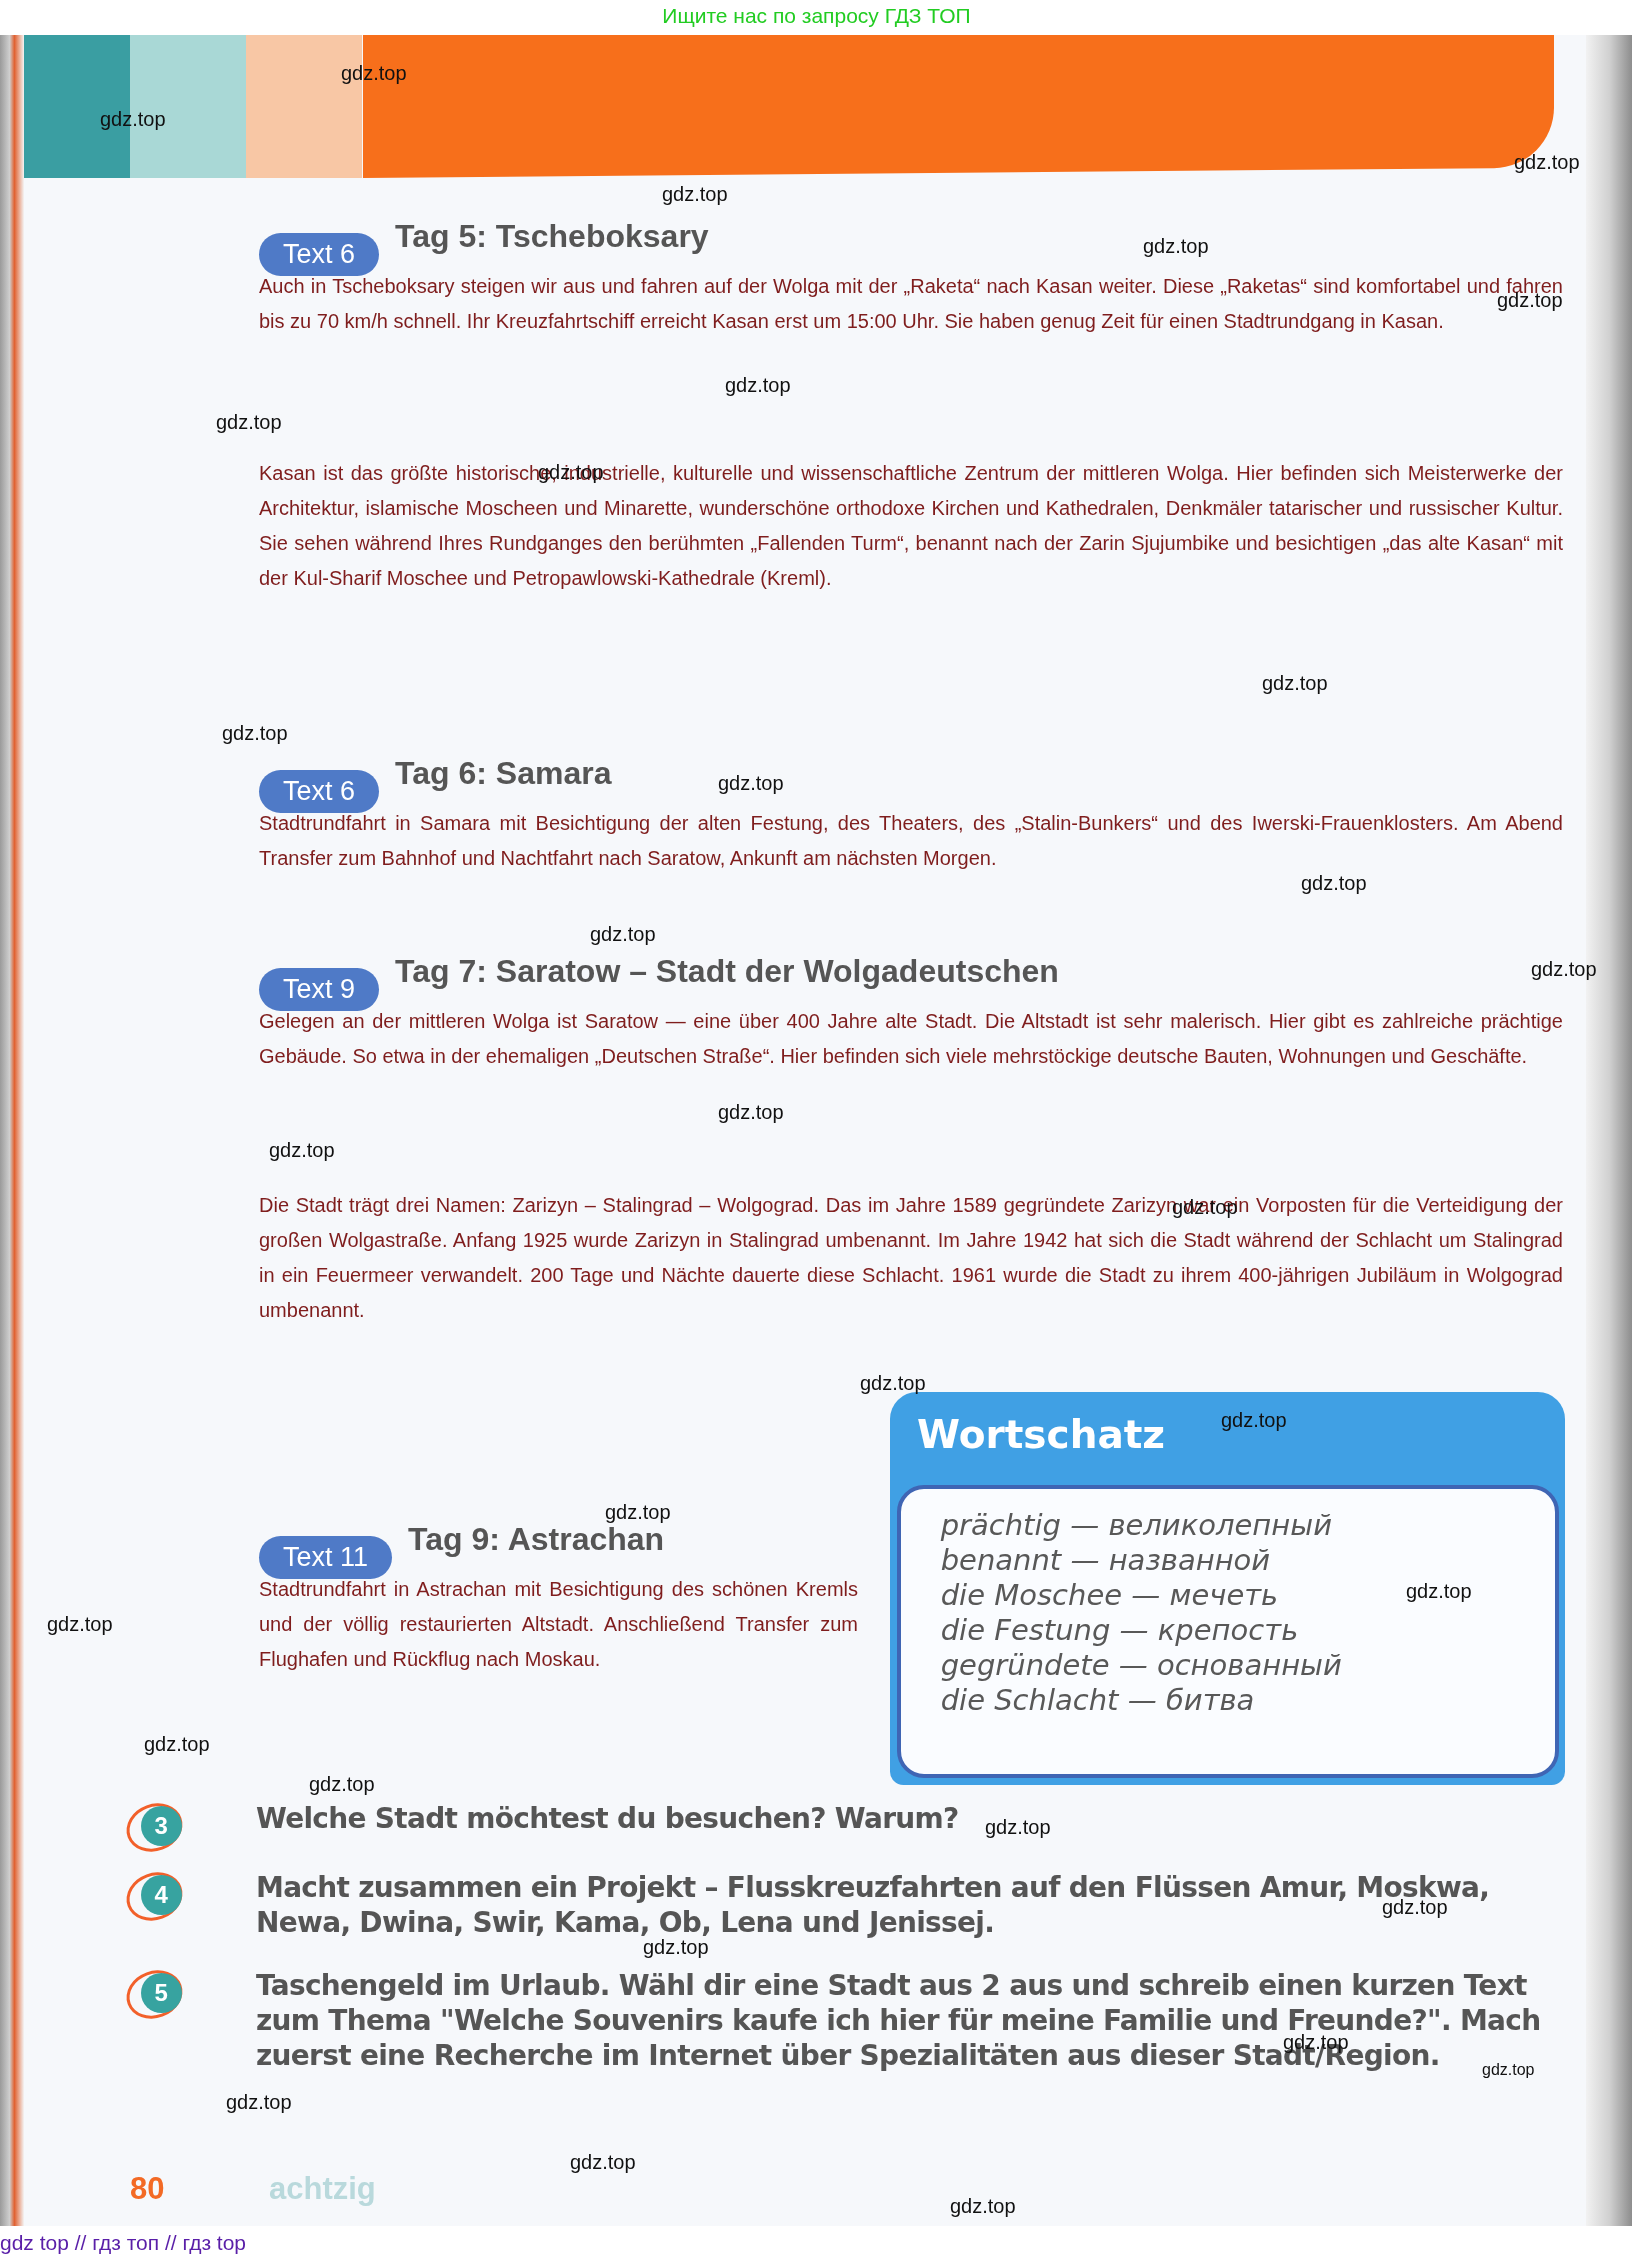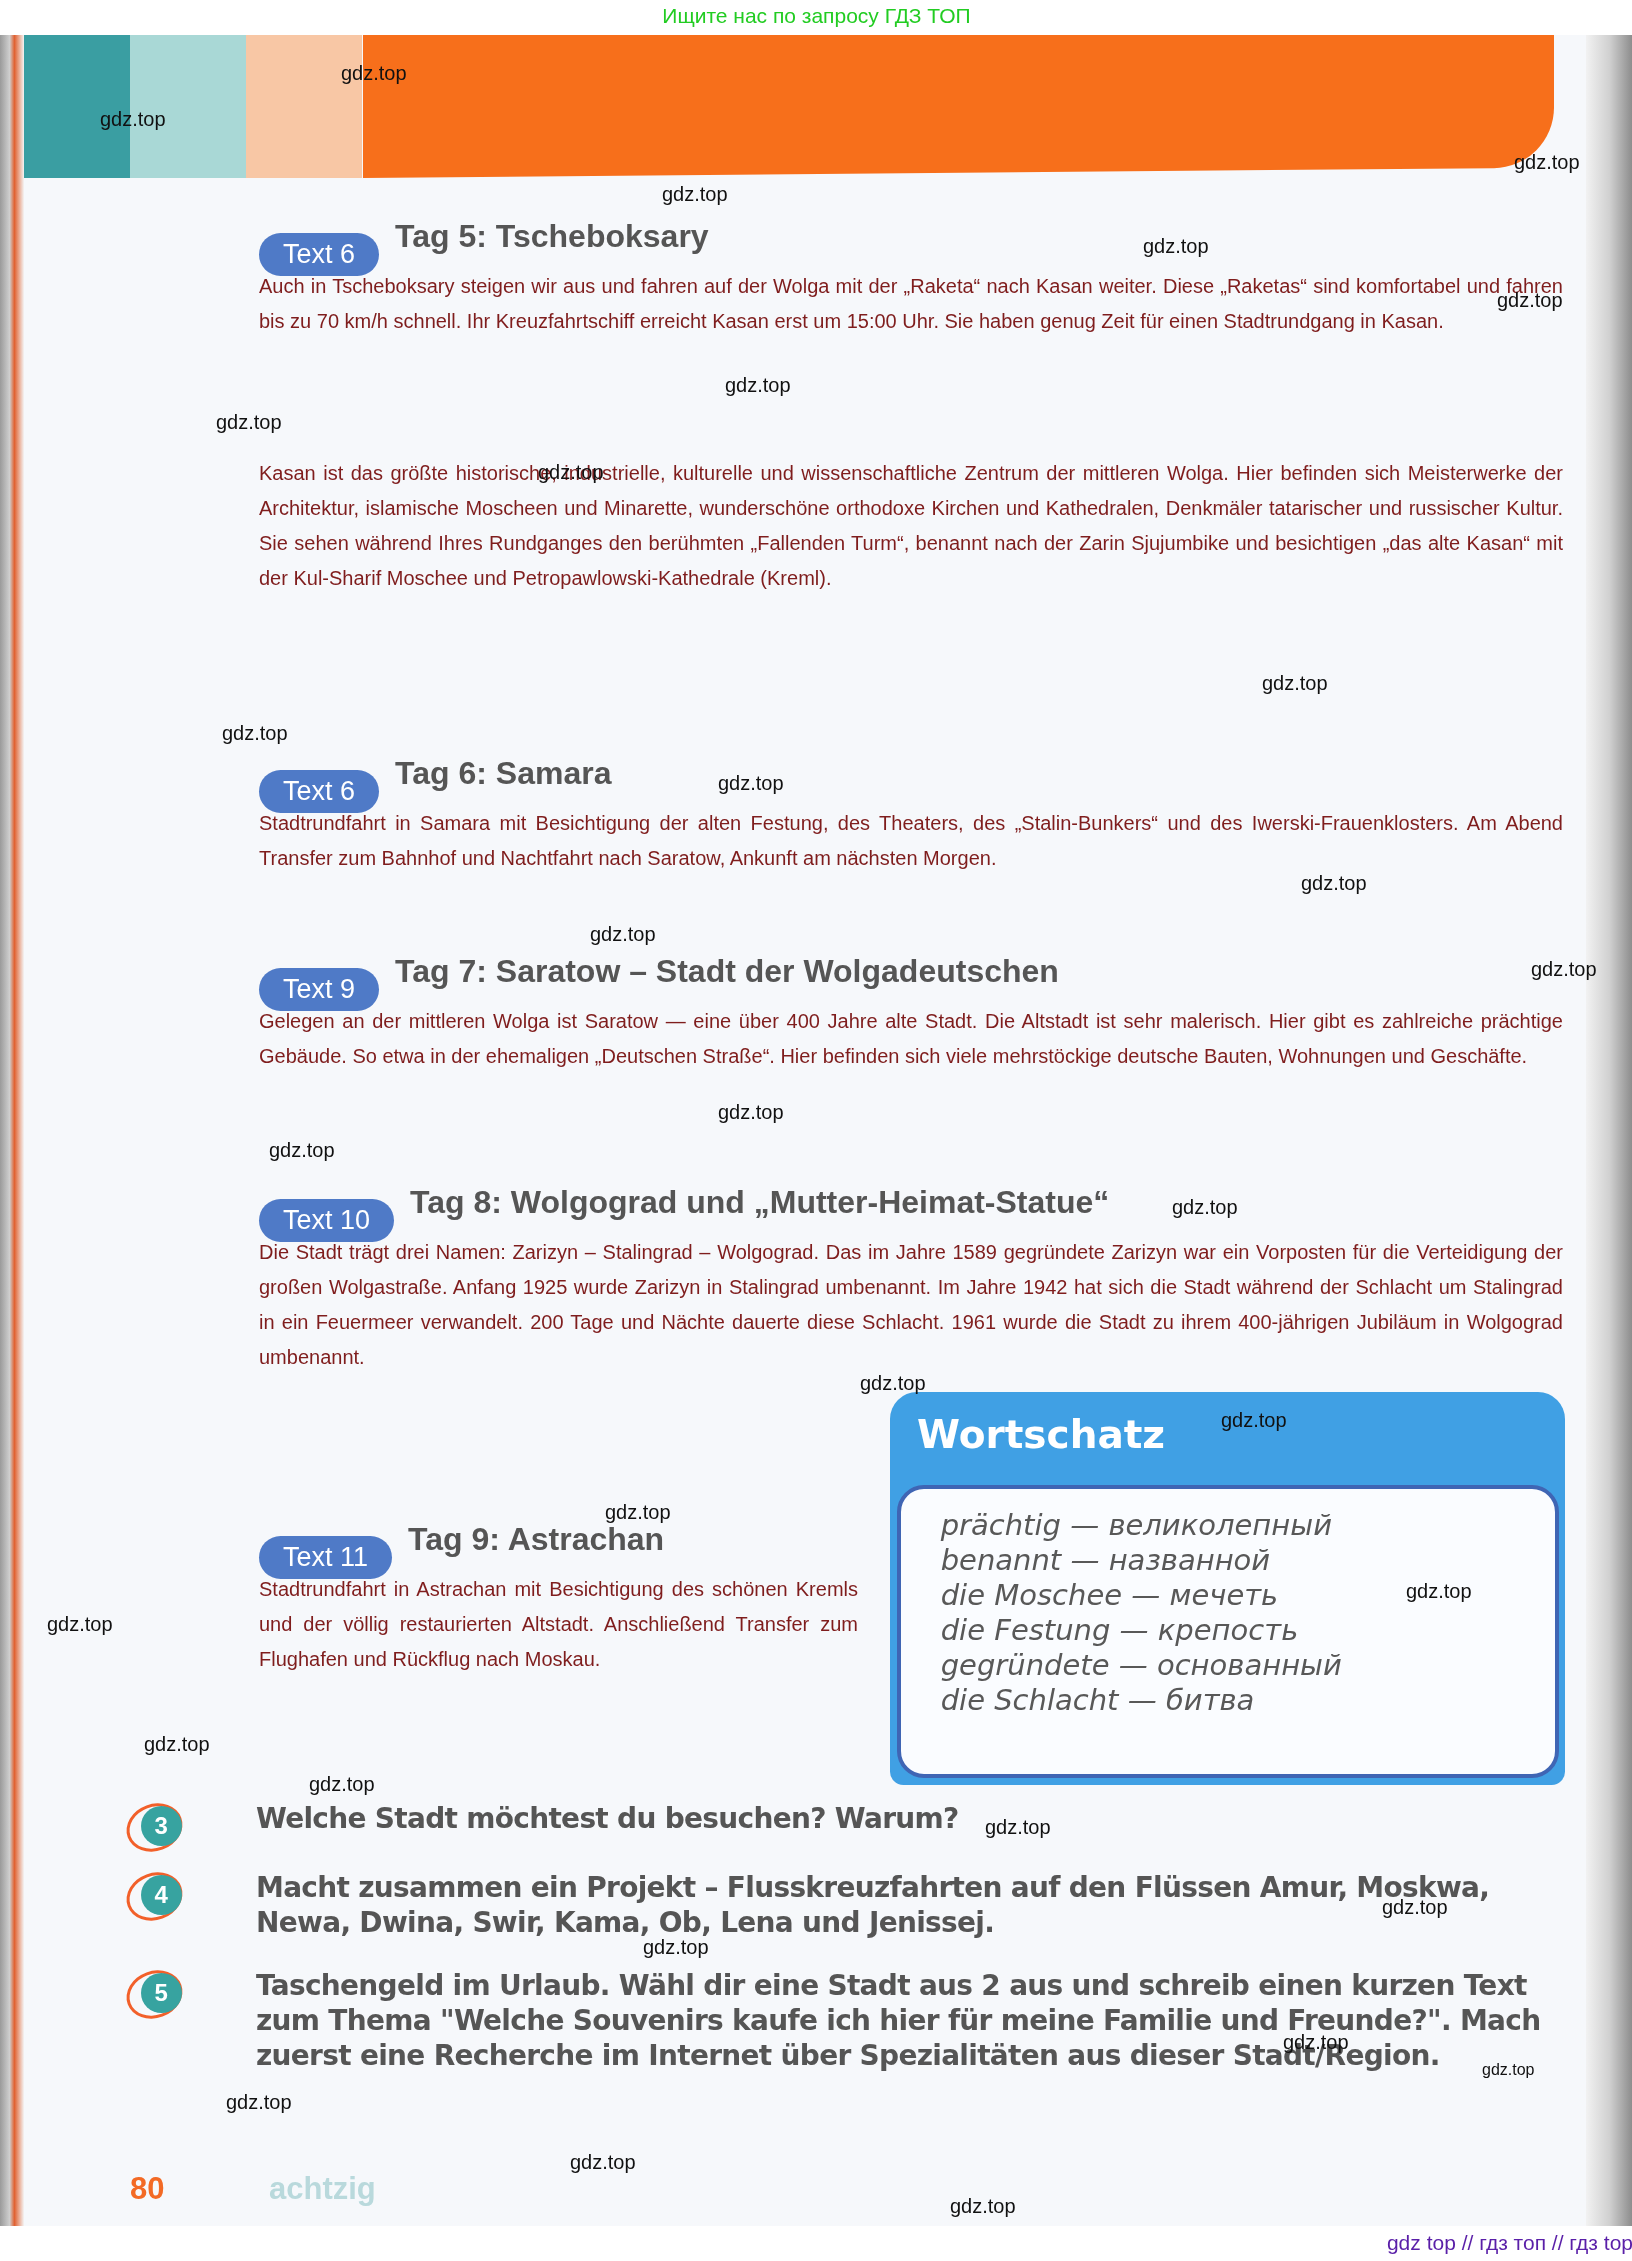--- a/index.html
+++ b/index.html
@@ -6,21 +6,21 @@
     html, body { width: 1633px; height: 2261px; background: #ffffff; overflow: hidden; }
     body { position: relative; font-family: "Liberation Sans", sans-serif; }
 
     .top-banner {
       position: absolute; left: 0; top: 0; width: 1633px; height: 35px;
       text-align: center; color: #22cc22; font-size: 21px; line-height: 32px;
       font-family: "Liberation Sans", sans-serif;
     }
     .bottom-banner {
       position: absolute; left: 0; top: 2225px; width: 1633px; height: 36px;
-      text-align: right; color: #5a1fa8; font-size: 21px; line-height: 36px;
+      text-align: left; color: #5a1fa8; font-size: 21px; line-height: 36px;
     }
 
     .page {
       position: absolute; left: 0; top: 35px; width: 1633px; height: 2191px;
       background: #f6f8fb; overflow: hidden;
     }
     .page-edge-left {
       position: absolute; left: 0; top: 0; width: 24px; height: 100%;
       background: linear-gradient(90deg, #9a9a9a 0%, #cfcfcf 40%, #e06030 60%, #f4f4f4 100%);
     }
@@ -141,24 +141,20 @@
 
   <div class="section" style="top:913px;">
     <div class="section-head">
       <span class="text-badge">Text 9</span>
       <span class="section-title">Tag 7: Saratow – Stadt der Wolgadeutschen</span>
     </div>
     <div class="section-body">Gelegen an der mittleren Wolga ist Saratow — eine über 400 Jahre alte Stadt. Die Altstadt ist sehr malerisch. Hier gibt es zahlreiche prächtige Gebäude. So etwa in der ehemaligen „Deutschen Straße“. Hier befinden sich viele mehrstöckige deutsche Bauten, Wohnungen und Geschäfte.</div>
   </div>
 
   <div class="section" style="top:1144px;">
-    <div class="section-head">
-      <span class="text-badge">Text 10</span>
-      <span class="section-title">Tag 8: Wolgograd und „Mutter-Heimat-Statue“</span>
-    </div>
     <div class="section-body" style="width:1304px;">
       <div style="shape-outside: inset(180px 0 0 639px); ">Die Stadt trägt drei Namen: Zarizyn – Stalingrad – Wolgograd. Das im Jahre 1589 gegründete Zarizyn war ein Vorposten für die Verteidigung der großen Wolgastraße. Anfang 1925 wurde Zarizyn in Stalingrad umbenannt. Im Jahre 1942 hat sich die Stadt während der Schlacht um Stalingrad in ein Feuermeer verwandelt. 200 Tage und Nächte dauerte diese Schlacht. 1961 wurde die Stadt zu ihrem 400-jährigen Jubiläum in Wolgograd umbenannt.</div>
     </div>
   </div>
 
   <div class="section" style="top:1481px; width:599px;">
     <div class="section-head">
       <span class="text-badge">Text 11</span>
       <span class="section-title">Tag 9: Astrachan</span>
     </div>

